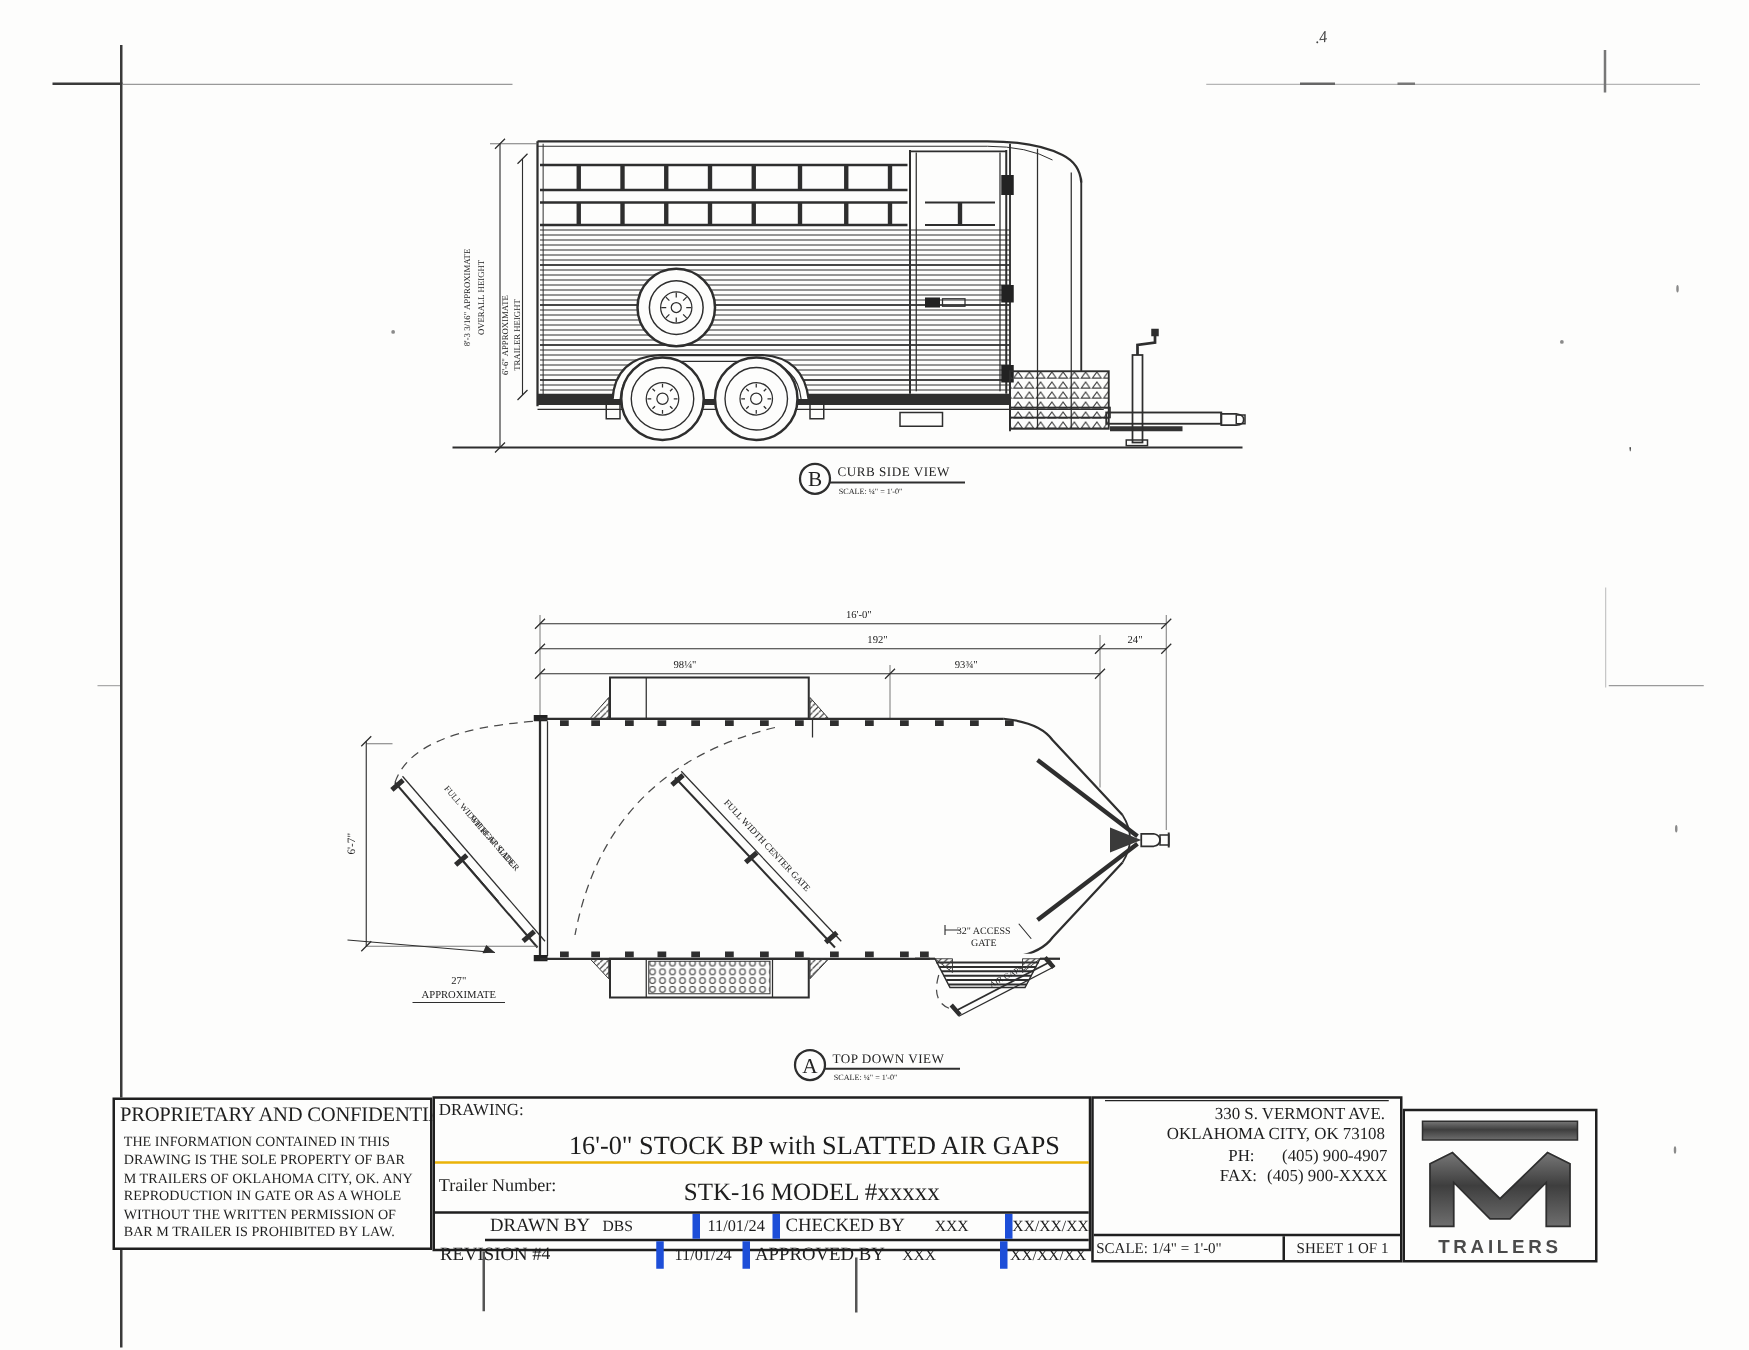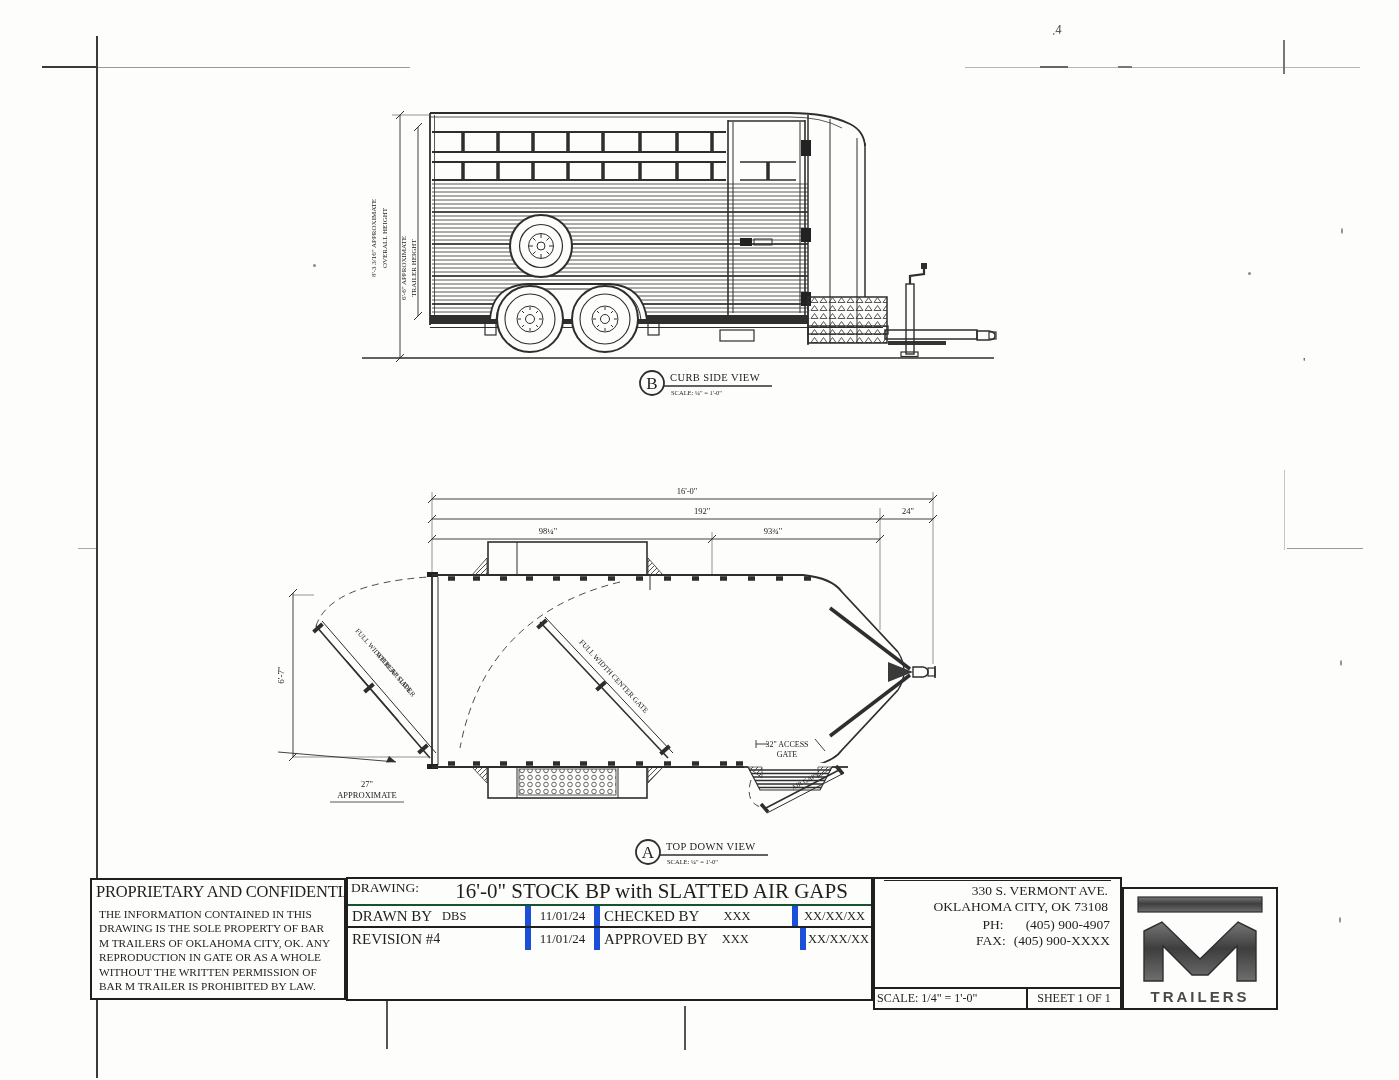--- a/index.html
+++ b/index.html
@@ -299,25 +299,29 @@
     <div class="tb-prop-title">PROPRIETARY AND CONFIDENTIAL</div>
     <div class="tb-prop-body">THE INFORMATION CONTAINED IN THIS
 DRAWING IS THE SOLE PROPERTY OF BAR
 M TRAILERS OF OKLAHOMA CITY, OK. ANY
 REPRODUCTION IN GATE OR AS A WHOLE
 WITHOUT THE WRITTEN PERMISSION OF
 BAR M TRAILER IS PROHIBITED BY LAW.</div>
   </div>
 
   <div class="tbox" style="left:346px;top:877px;width:527px;height:124px;">
-    <div class="row" style="height:27px;border-bottom:2px solid #14532d;">
+    <div class="row" style="height:52px;border-bottom:2px solid #eab308;">
       <div class="abs" style="left:3px;top:1px;font-size:13.5px;">DRAWING:</div>
       <div class="abs" style="left:86px;right:2px;bottom:0;font-size:21px;text-align:center;white-space:nowrap;">16'-0" STOCK BP with SLATTED AIR GAPS</div>
     </div>
-    <div class="cellrow" style="height:22px;border-bottom:2px solid #1f1f1f;">
+    <div class="row" style="height:40px;border-bottom:2px solid #1f1f1f;">
+      <div class="abs" style="left:3px;top:10px;font-size:14.5px;">Trailer Number:</div>
+      <div class="abs" style="left:120px;right:40px;bottom:3px;font-size:20px;text-align:center;white-space:nowrap;">STK-16 MODEL #xxxxx</div>
+    </div>
+    <div class="cellrow" style="height:22px;border-bottom:2px solid #1f1f1f;margin-left:40px;">
       <div class="cell first" style="width:177px;">
         <span class="lbl">DRAWN BY</span>
         <span class="val" style="margin-left:10px;">DBS</span>
       </div>
       <div class="cell ctr" style="width:69px;">
           <span class="val" style="font-size:13px;">11/01/24</span>
         </div>
       <div class="cell" style="width:198px;padding-left:4px;">
         <span class="lbl">CHECKED BY</span>
         <span class="val" style="margin-left:24px;">XXX</span>

